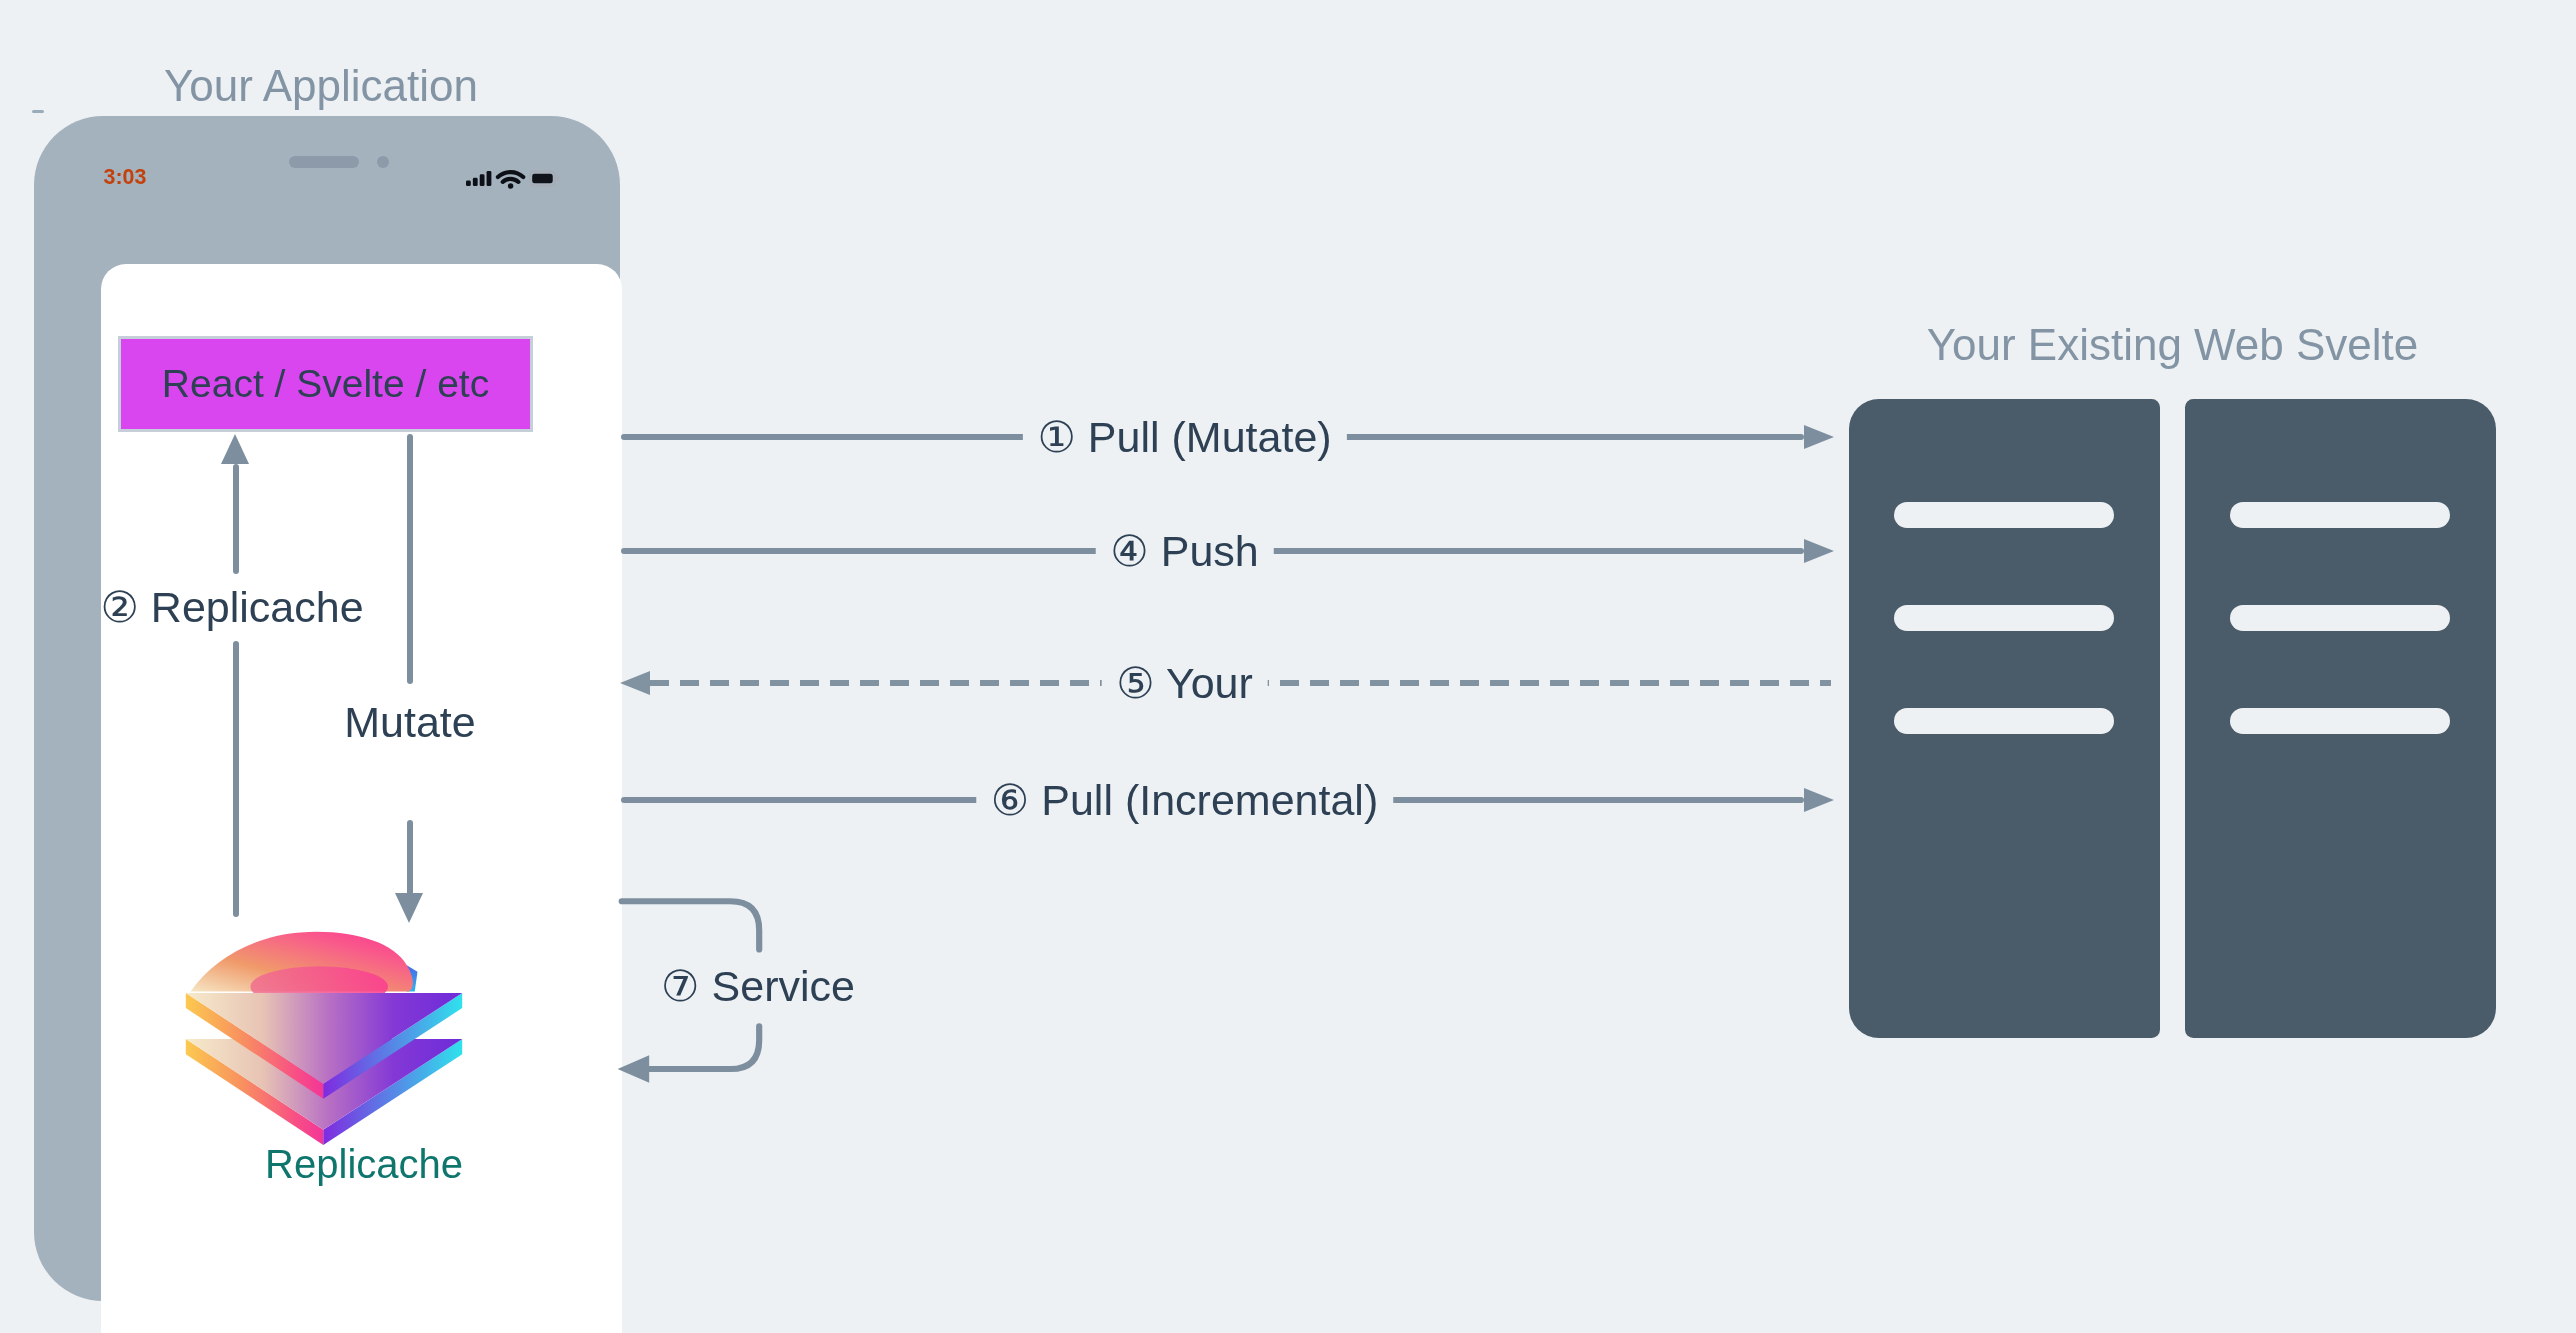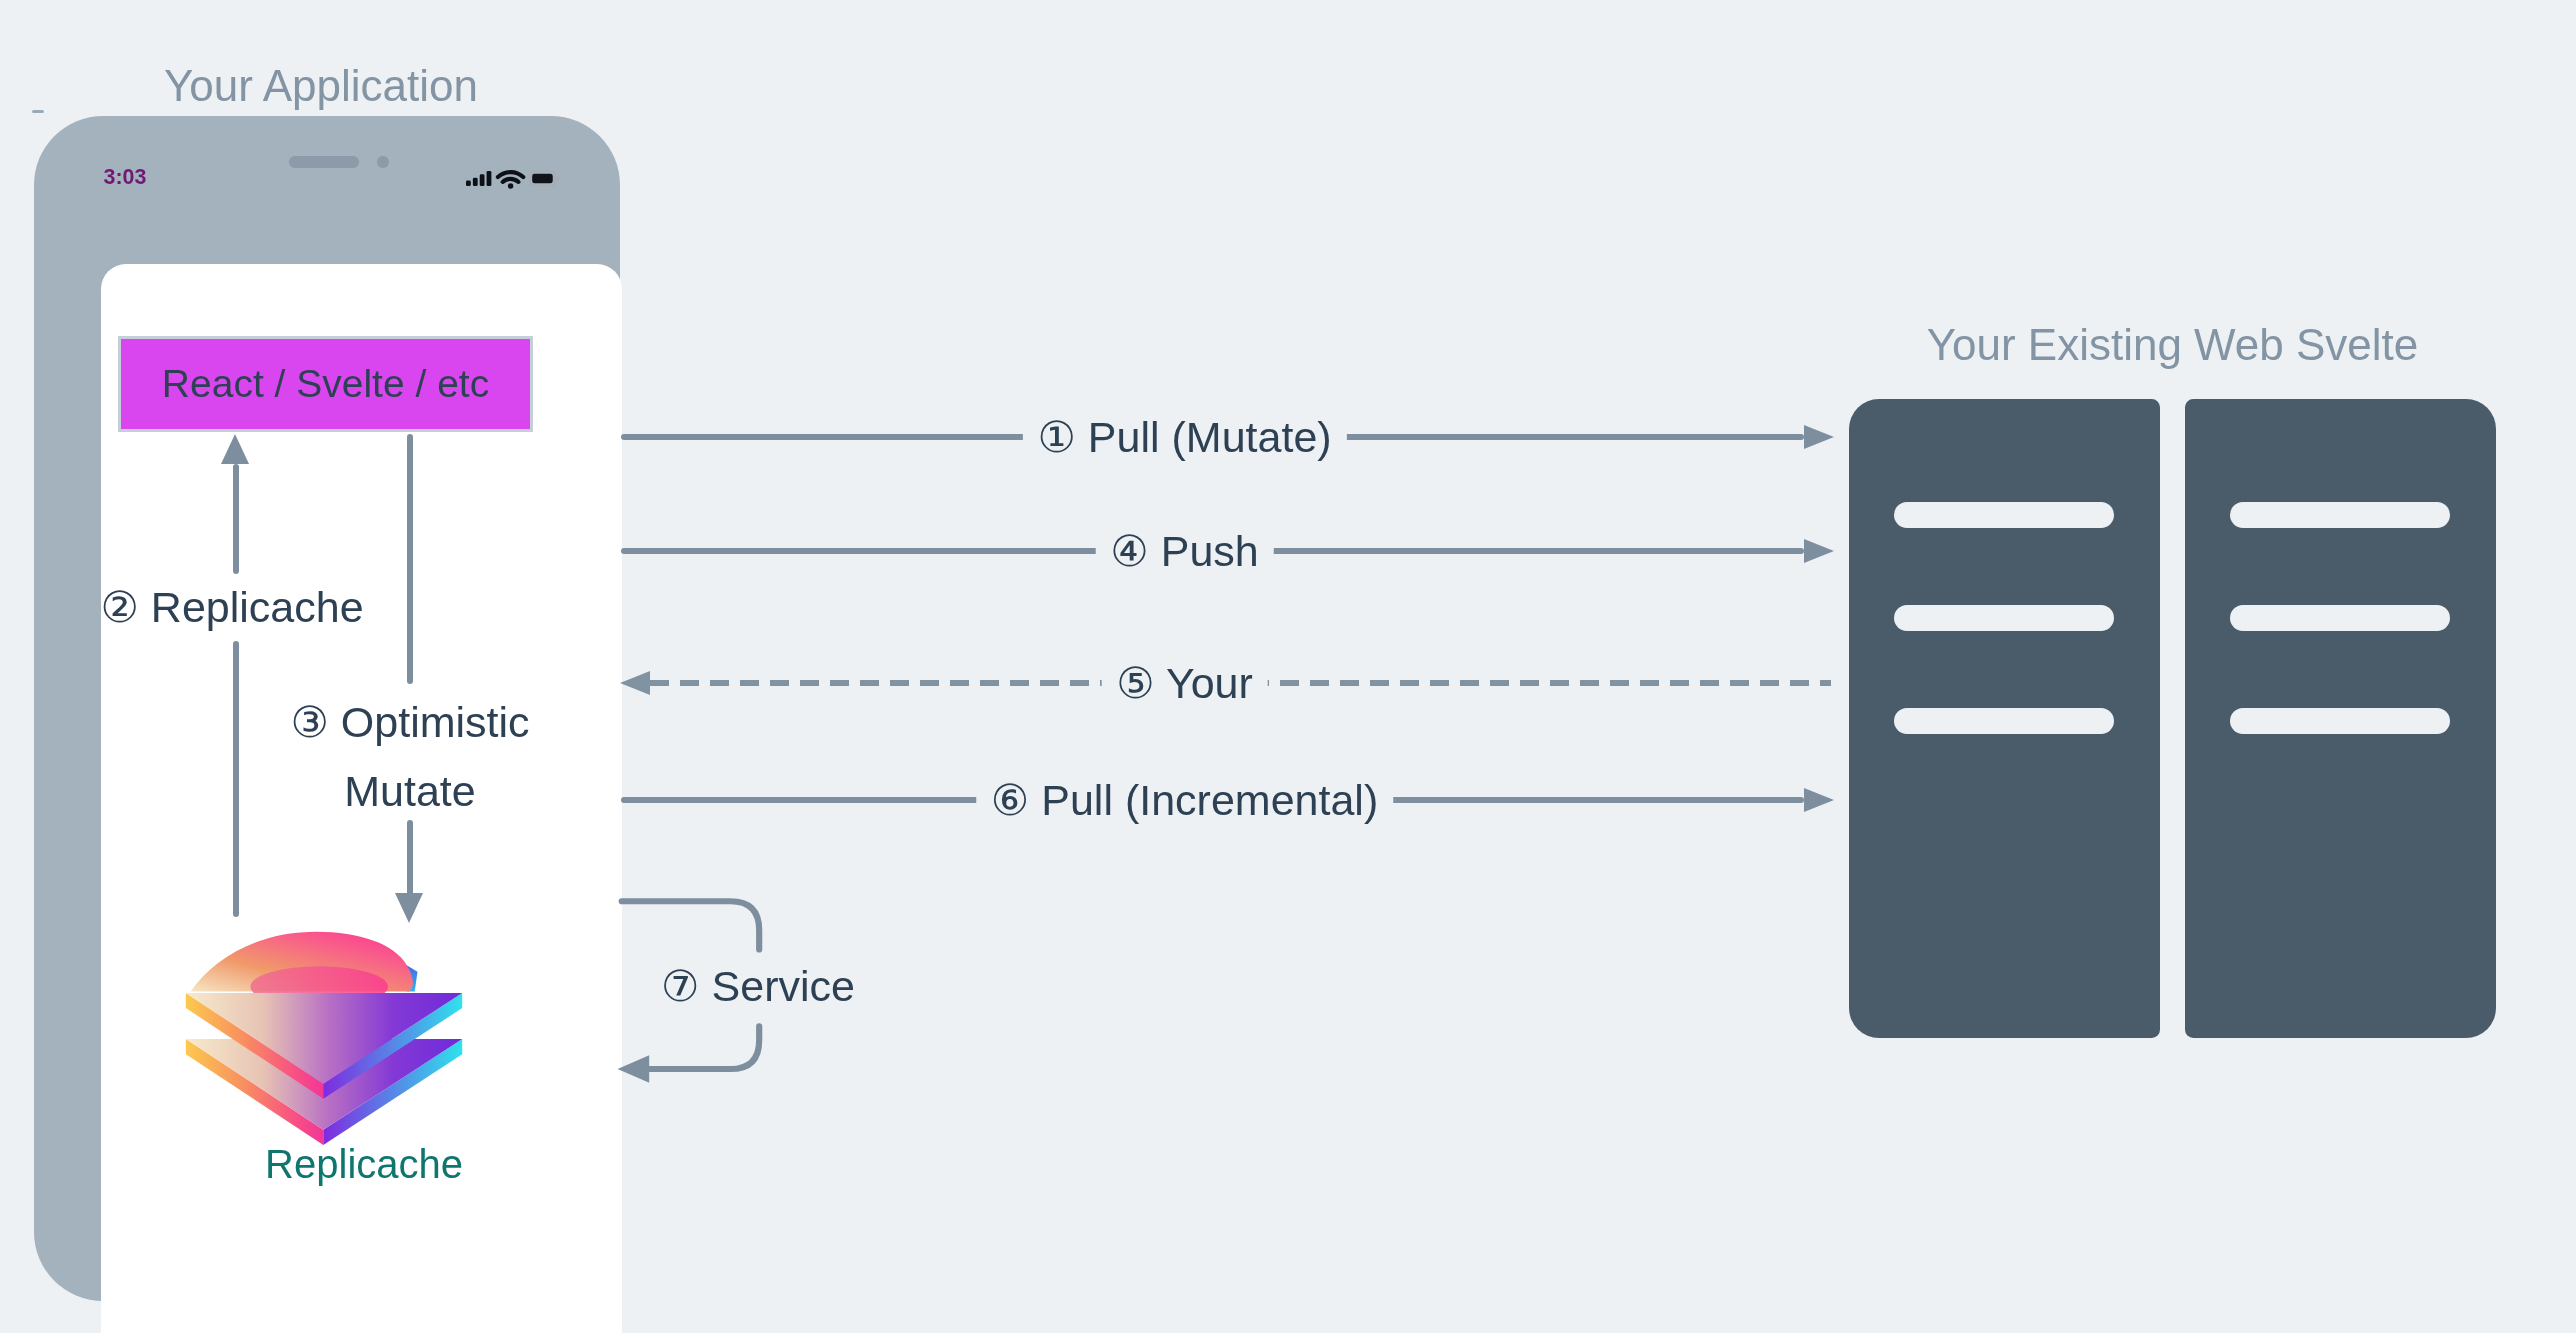--- a/index.html
+++ b/index.html
@@ -13,21 +13,21 @@
 
   
   #stray{position:absolute;left:32px;top:110px;width:11.7px;height:3.4px;border-radius:2.1px;background:#9aabb9;}
 
   
   #phone{position:absolute;left:34px;top:116px;width:586px;height:1185px;border-radius:69px;background:#a4b2be;}
   #screen{position:absolute;left:67px;top:148px;width:521px;height:1120px;border-radius:25px;background:#ffffff;}
   #notch{position:absolute;left:181px;top:148px;width:293px;height:40px;border-radius:0 0 20.7px 20.7px;background:#a4b2be;}
   #speaker{position:absolute;left:289px;top:156px;width:70px;height:11.7px;border-radius:6.2px;background:#8c9aa9;}
   #camera{position:absolute;left:377px;top:156px;width:12.4px;height:12.4px;border-radius:50%;background:#8c9aa9;}
-  #status-time{position:absolute;left:87px;top:165px;width:76px;font-size:21.4px;font-weight:700;color:#701a75;text-align:center;}
+  #status-time{position:absolute;left:87px;top:165px;width:76px;font-size:21.4px;font-weight:700;color:#c2410c;text-align:center;}
   #status-icons{position:absolute;left:466px;top:164px;}
 
   
   #fwbox{position:absolute;left:118px;top:336px;width:415px;height:96px;box-sizing:border-box;border:3.4px solid #c5cfd9;background:#d946ef;display:flex;align-items:center;justify-content:center;font-size:39px;color:#2e4154;}
 
   
   .vline{position:absolute;width:6.2px;border-radius:3.4px;background:#7d8f9e;}
   #sub-line-a{left:233px;top:464px;height:110px;}
   #sub-line-b{left:233px;top:641px;height:276px;}
   #sub-head{position:absolute;left:221px;top:434px;width:0;height:0;border-left:14.5px solid transparent;border-right:14.5px solid transparent;border-bottom:30px solid #7d8f9e;}
@@ -109,21 +109,20 @@
 
   <div id="sub-head"></div>
   <div id="sub-line-a" class="vline"></div>
   <div id="sub-line-b" class="vline"></div>
   <div id="subscribe-label" class="dark-label">② Replicache</div>
 
   <div id="mut-line-a" class="vline"></div>
   <div id="mut-line-b" class="vline"></div>
   <div id="mut-head"></div>
   <div id="optimistic-label" class="dark-label">
-    <div>③ Optimistic</div>
     <div>Mutate</div>
   </div>
 
   <svg id="logo" width="278" height="220" viewBox="0 0 404 320">
     <defs>
       <linearGradient id="gradTop" x1="0" y1="0" x2="1" y2="0">
         <stop offset="0" stop-color="#f7ebcb"></stop>
         <stop offset="0.28" stop-color="#e7c3b4"></stop>
         <stop offset="0.52" stop-color="#b76fc4"></stop>
         <stop offset="0.75" stop-color="#8439d6"></stop>

